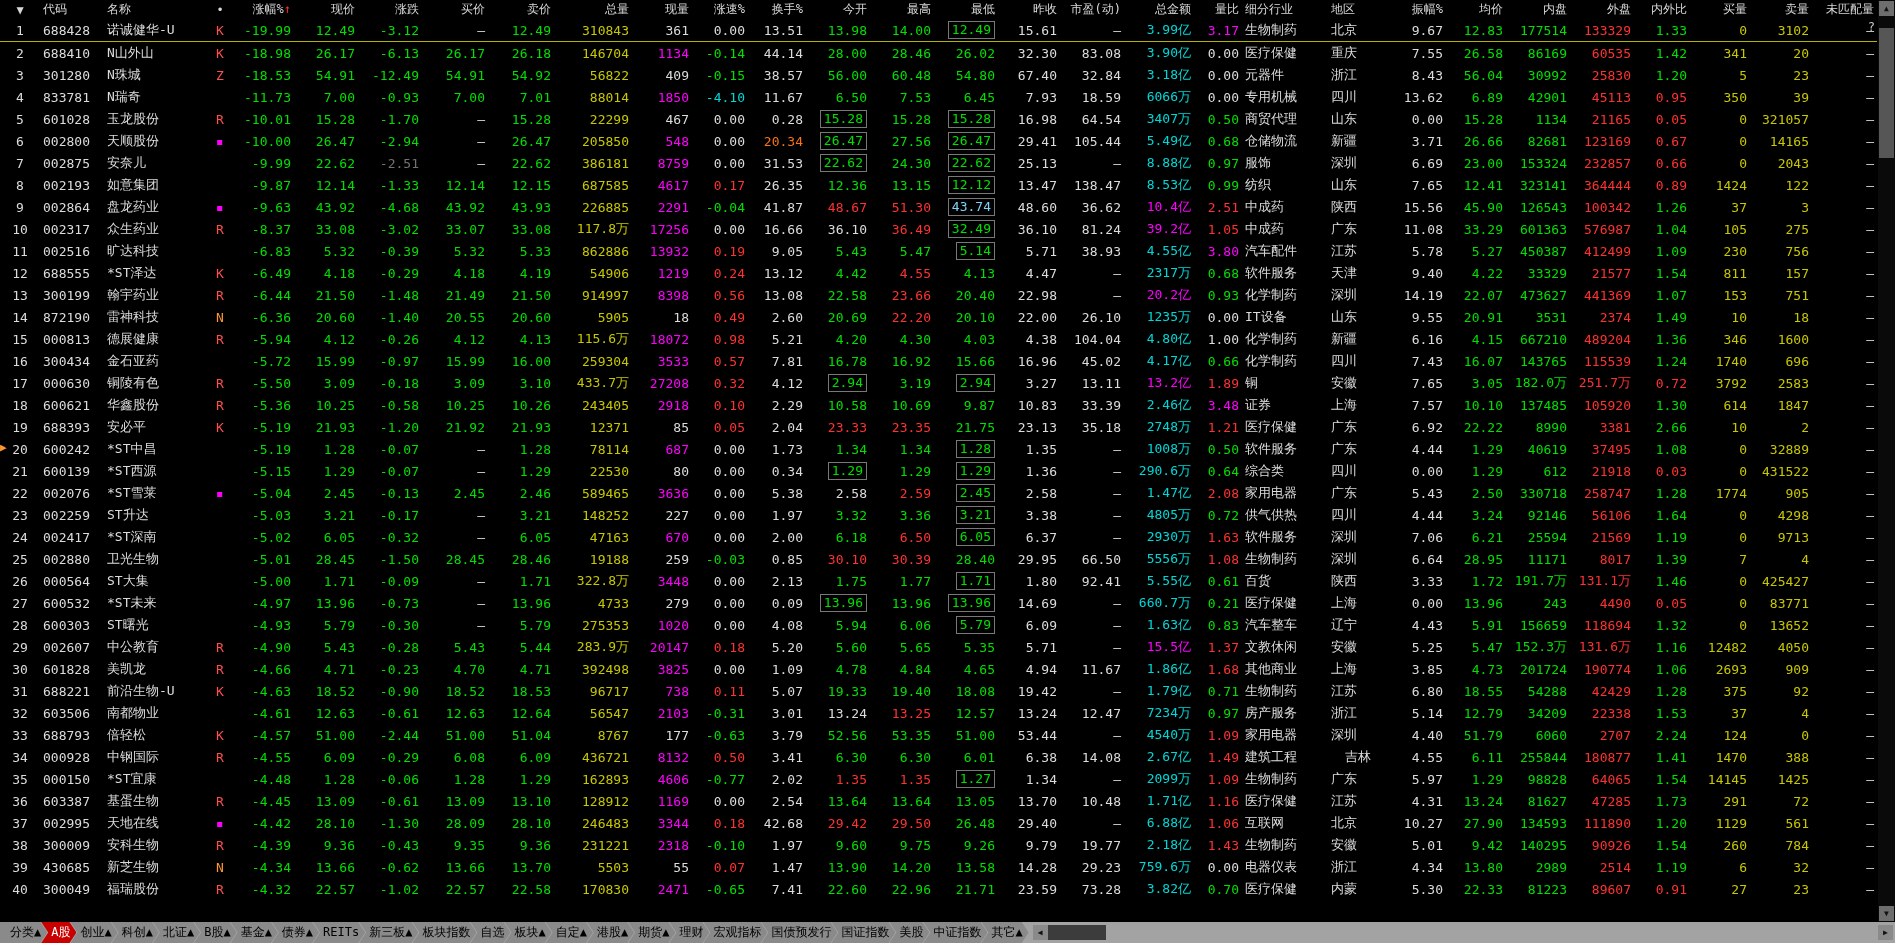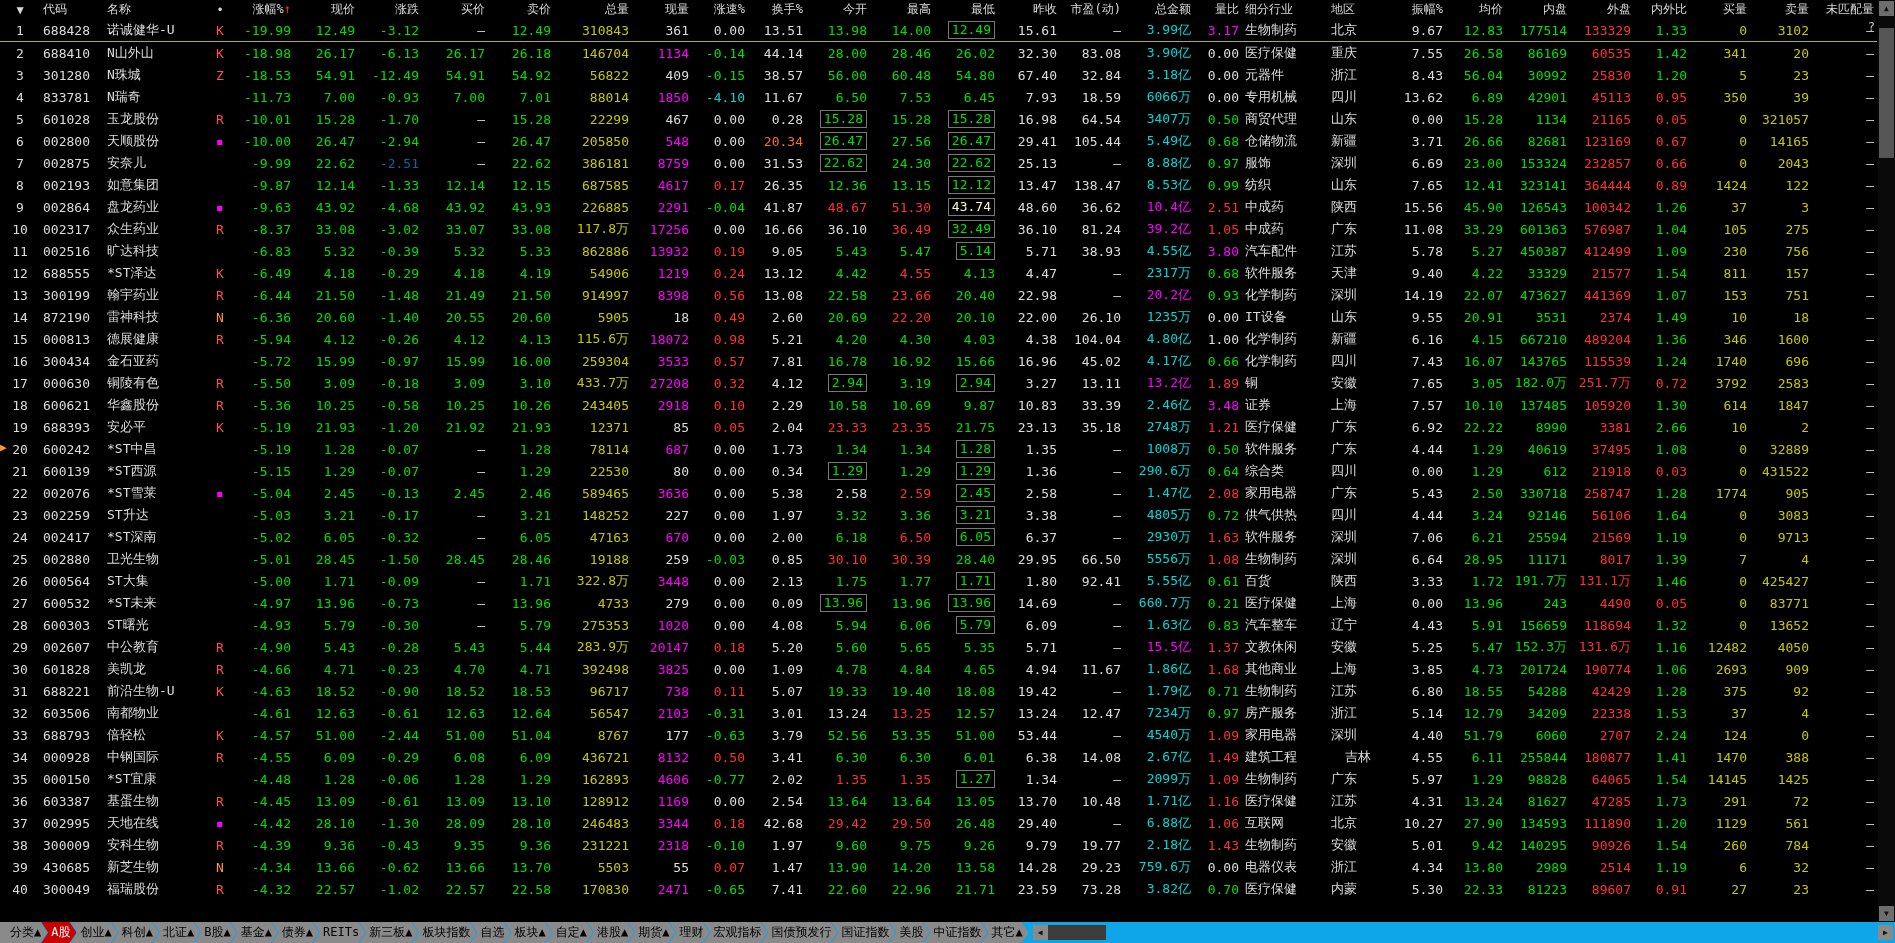--- a/index.html
+++ b/index.html
@@ -31,21 +31,21 @@
   .help-icon{position:absolute;top:20px;right:20px;color:#c8c8c8;font-size:12px;}
 
   
   .vscroll{position:absolute;top:0;right:0;width:17px;bottom:0;background:#0a0a0a;}
   .vs-btn{position:absolute;left:1px;width:15px;height:15px;background:#6e6e6e;
           color:#111;font-size:8px;line-height:15px;text-align:center;}
   .vs-up{top:1px;} .vs-down{bottom:1px;}
   .vs-thumb{position:absolute;left:1px;top:28px;width:15px;height:130px;background:#565656;}
 
   
-  .bottombar{height:21px;flex:0 0 21px;display:flex;align-items:stretch;background:#0ea5e9;overflow:hidden;}
+  .bottombar{height:21px;flex:0 0 21px;display:flex;align-items:stretch;background:#a3a3a3;overflow:hidden;}
   .btab{font-size:12px;line-height:21px;color:#000;background:#8a8a8a;padding:0 6px 0 10px;
         margin-left:-6px;white-space:nowrap;
         clip-path:polygon(0 0,calc(100% - 7px) 0,100% 50%,calc(100% - 7px) 100%,0 100%,7px 50%);}
   .btab:first-child{margin-left:0;clip-path:polygon(0 0,calc(100% - 7px) 0,100% 50%,calc(100% - 7px) 100%,0 100%);}
   .btab.active{background:#c80000;color:#fff;}
   .hs-left{width:15px;height:15px;margin:3px 0 0 4px;background:#8a8a8a;color:#111;
            font-size:8px;line-height:15px;text-align:center;}
   .hs-thumb{width:58px;height:15px;margin-top:3px;background:#3c3c3c;}
   .hs-fill{flex:1;}
   .hs-right{width:15px;height:15px;margin:3px 2px 0 0;background:#8a8a8a;color:#111;
@@ -318,21 +318,21 @@
             <td class="c-sell-vol ar"><span style="color: rgb(200, 200, 0);">14165</span></td>
             <td class="c-unmatched-vol ar"><span style="color: rgb(220, 220, 220);">—</span></td>
           </tr>
           <tr>
             <td class="c-rownum ac"><span style="color: rgb(220, 220, 220);">7</span></td>
             <td class="c-code al"><span style="color: rgb(220, 220, 220);">002875</span></td>
             <td class="c-name al"><span style="color: rgb(220, 220, 220);">安奈儿</span></td>
             <td class="c-marker ac"></td>
             <td class="c-change-pct ar"><span style="color: rgb(0, 224, 0);">-9.99</span></td>
             <td class="c-price ar"><span style="color: rgb(0, 224, 0);">22.62</span></td>
-            <td class="c-change ar"><span style="color: #0369a1; text-align: right;">-2.51</span></td>
+            <td class="c-change ar"><span style="color: #737373; text-align: right;">-2.51</span></td>
             <td class="c-bid ar"><span style="color: rgb(220, 220, 220);">—</span></td>
             <td class="c-ask ar"><span style="color: rgb(0, 224, 0);">22.62</span></td>
             <td class="c-volume ar"><span style="color: rgb(200, 200, 0);">386181</span></td>
             <td class="c-cur-volume ar"><span style="color: rgb(255, 0, 255);">8759</span></td>
             <td class="c-speed-pct ar"><span style="color: rgb(220, 220, 220);">0.00</span></td>
             <td class="c-turnover-pct ar"><span style="color: rgb(220, 220, 220);">31.53</span></td>
             <td class="c-open ar"><span class="boxed" style="color: rgb(0, 224, 0);">22.62</span></td>
             <td class="c-high ar"><span style="color: rgb(0, 224, 0);">24.30</span></td>
             <td class="c-low ar"><span class="boxed" style="color: rgb(0, 224, 0);">22.62</span></td>
             <td class="c-prev-close ar"><span style="color: rgb(220, 220, 220);">25.13</span></td>
@@ -391,21 +391,21 @@
             <td class="c-price ar"><span style="color: rgb(0, 224, 0);">43.92</span></td>
             <td class="c-change ar"><span style="color: rgb(0, 224, 0);">-4.68</span></td>
             <td class="c-bid ar"><span style="color: rgb(0, 224, 0);">43.92</span></td>
             <td class="c-ask ar"><span style="color: rgb(0, 224, 0);">43.93</span></td>
             <td class="c-volume ar"><span style="color: rgb(200, 200, 0);">226885</span></td>
             <td class="c-cur-volume ar"><span style="color: rgb(255, 0, 255);">2291</span></td>
             <td class="c-speed-pct ar"><span style="color: rgb(0, 224, 0);">-0.04</span></td>
             <td class="c-turnover-pct ar"><span style="color: rgb(220, 220, 220);">41.87</span></td>
             <td class="c-open ar"><span style="color: rgb(255, 50, 50);">48.67</span></td>
             <td class="c-high ar"><span style="color: rgb(255, 50, 50);">51.30</span></td>
-            <td class="c-low ar"><span class="boxed" style="color: #fef9c3;">43.74</span></td>
+            <td class="c-low ar"><span class="boxed" style="color: #7dd3fc;">43.74</span></td>
             <td class="c-prev-close ar"><span style="color: rgb(220, 220, 220);">48.60</span></td>
             <td class="c-pe-dynamic ar"><span style="color: rgb(220, 220, 220);">36.62</span></td>
             <td class="c-amount ar"><span style="color: rgb(255, 0, 255);">10.4亿</span></td>
             <td class="c-volume-ratio ar"><span style="color: rgb(255, 50, 50);">2.51</span></td>
             <td class="c-industry al"><span style="color: rgb(220, 220, 220);">中成药</span></td>
             <td class="c-region al"><span style="color: rgb(220, 220, 220);">陕西</span></td>
             <td class="c-amplitude-pct ar"><span style="color: rgb(220, 220, 220);">15.56</span></td>
             <td class="c-avg-price ar"><span style="color: rgb(0, 224, 0);">45.90</span></td>
             <td class="c-inner-vol ar"><span style="color: rgb(0, 224, 0);">126543</span></td>
             <td class="c-outer-vol ar"><span style="color: rgb(255, 50, 50);">100342</span></td>
@@ -852,21 +852,21 @@
             <td class="c-amount ar"><span style="color: rgb(0, 216, 216);">4805万</span></td>
             <td class="c-volume-ratio ar"><span style="color: rgb(0, 224, 0);">0.72</span></td>
             <td class="c-industry al"><span style="color: rgb(220, 220, 220);">供气供热</span></td>
             <td class="c-region al"><span style="color: rgb(220, 220, 220);">四川</span></td>
             <td class="c-amplitude-pct ar"><span style="color: rgb(220, 220, 220);">4.44</span></td>
             <td class="c-avg-price ar"><span style="color: rgb(0, 224, 0);">3.24</span></td>
             <td class="c-inner-vol ar"><span style="color: rgb(0, 224, 0);">92146</span></td>
             <td class="c-outer-vol ar"><span style="color: rgb(255, 50, 50);">56106</span></td>
             <td class="c-inner-outer-ratio ar"><span style="color: rgb(0, 224, 0);">1.64</span></td>
             <td class="c-buy-vol ar"><span style="color: rgb(200, 200, 0);">0</span></td>
-            <td class="c-sell-vol ar"><span style="color: rgb(200, 200, 0);">3083</span></td>
+            <td class="c-sell-vol ar"><span style="color: rgb(200, 200, 0);">4298</span></td>
             <td class="c-unmatched-vol ar"><span style="color: rgb(220, 220, 220);">—</span></td>
           </tr>
           <tr>
             <td class="c-rownum ac"><span style="color: rgb(220, 220, 220);">24</span></td>
             <td class="c-code al"><span style="color: rgb(220, 220, 220);">002417</span></td>
             <td class="c-name al"><span style="color: rgb(220, 220, 220);">*ST深南</span></td>
             <td class="c-marker ac"></td>
             <td class="c-change-pct ar"><span style="color: rgb(0, 224, 0);">-5.02</span></td>
             <td class="c-price ar"><span style="color: rgb(0, 224, 0);">6.05</span></td>
             <td class="c-change ar"><span style="color: rgb(0, 224, 0);">-0.32</span></td>

